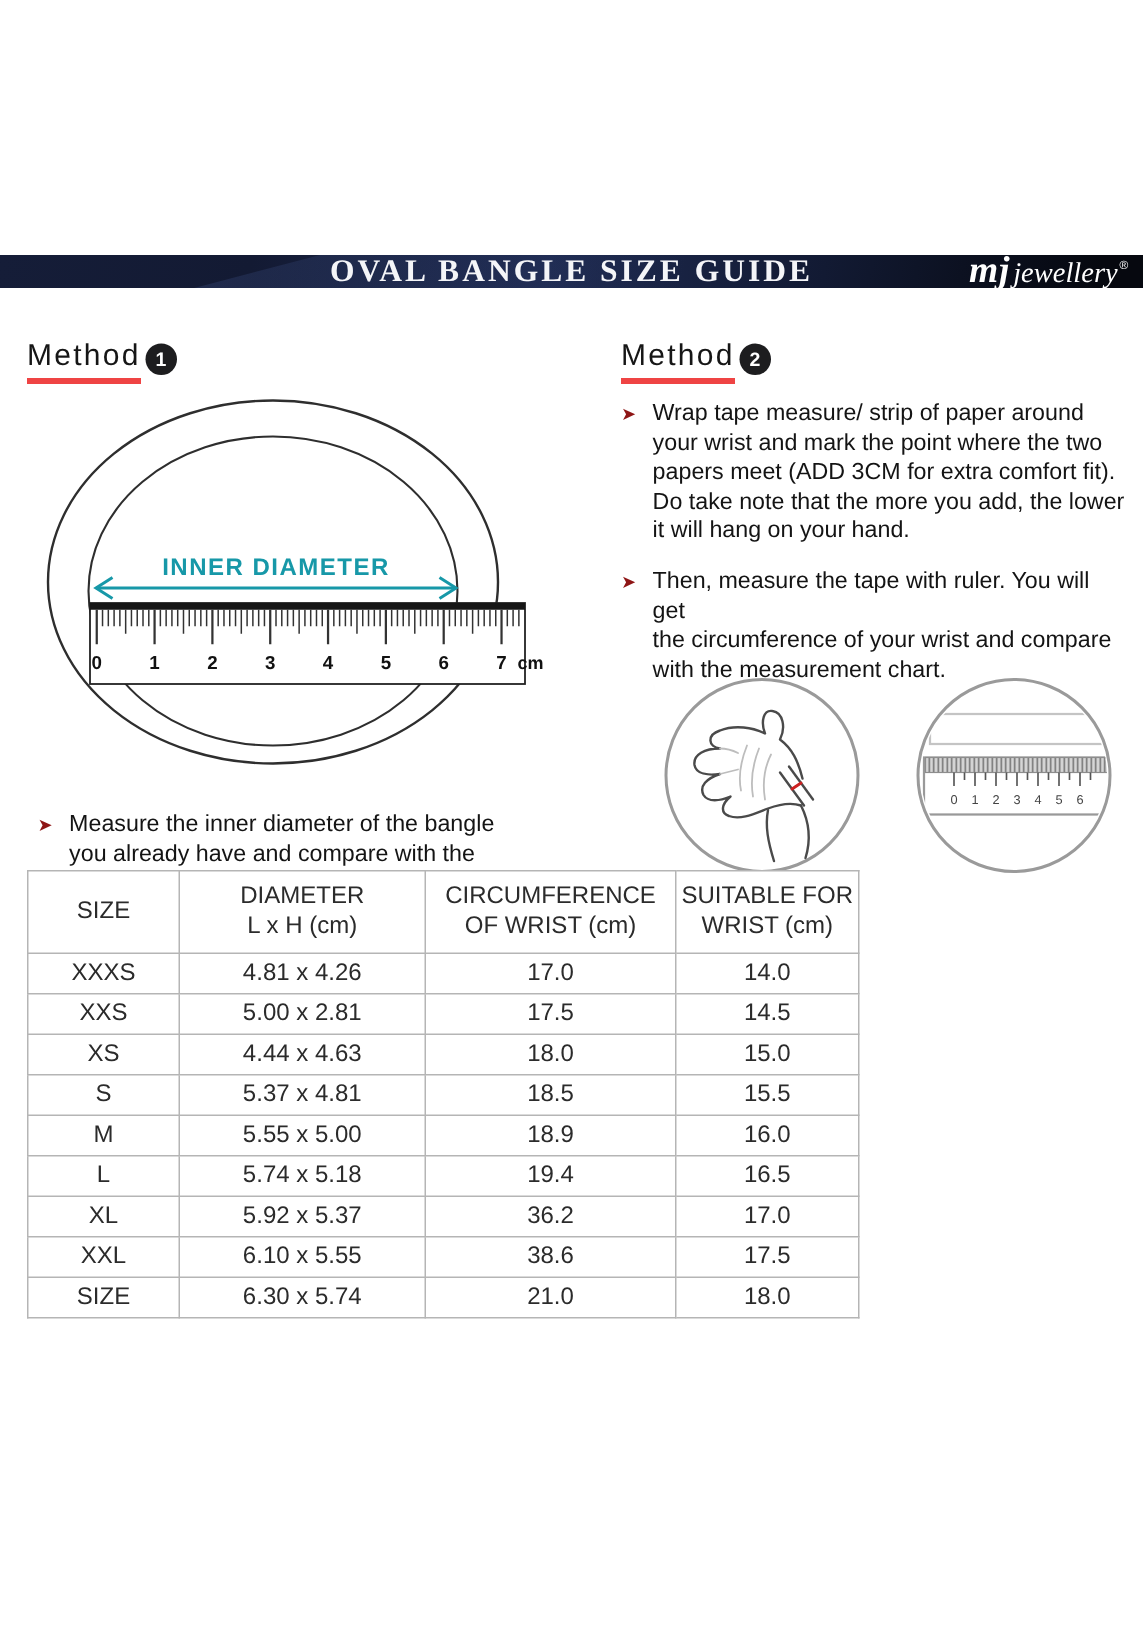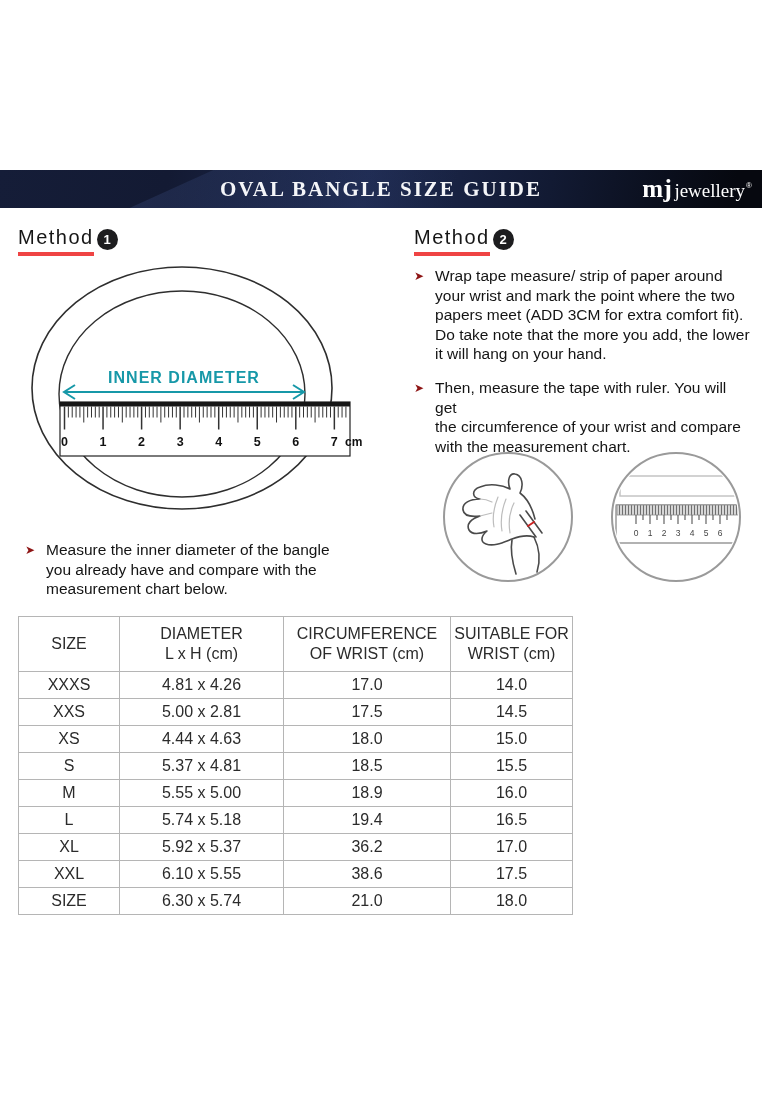--- a/index.html
+++ b/index.html
@@ -1,31 +1,31 @@
 <!DOCTYPE html>
 <html><head>
 <meta charset="utf-8">
 <style>
   html,body{margin:0;padding:0;background:#ffffff;}
   body{width:762px;height:1100px;position:relative;overflow:hidden;
        font-family:"Liberation Sans","DejaVu Sans",sans-serif;color:#1f1f1f;}
   .abs{position:absolute;}
 
   
-  .titlebar{left:0;top:170px;width:762px;height:38px;
+  .titlebar{left:0;top:170px;width:762px;height:22px;
     background:linear-gradient(100deg,#151d38 0%,#131a33 22%,#1e2a50 48%,#121a33 72%,#06080f 96%);
     overflow:hidden;}
   .titlebar::before{content:"";position:absolute;inset:0;
     background:linear-gradient(100deg,rgba(64,84,140,.40) 0%,rgba(64,84,140,0) 60%);
     clip-path:polygon(17% 100%,28% 0,100% 0,100% 100%);}
   .titlebar-title{position:absolute;left:50%;top:50%;transform:translate(-50%,-50%);
     font-family:"Liberation Serif","DejaVu Serif",serif;font-size:21px;font-weight:600;
     letter-spacing:2px;color:#f4f5f8;white-space:nowrap;}
   .brand{position:absolute;right:10px;top:50%;transform:translateY(-50%);
-    display:flex;align-items:baseline;color:#fff;white-space:nowrap;}
+    display:flex;align-items:baseline;color:#fff;white-space:nowrap;font-style:italic;}
   .brand .mj{font-family:"Liberation Serif","DejaVu Serif",serif;font-size:25px;font-weight:700;letter-spacing:.5px;}
   .brand .nm{font-family:"Liberation Serif","DejaVu Serif",serif;font-size:19px;margin-left:2px;}
   .brand .reg{font-size:8px;vertical-align:super;position:relative;top:-9px;margin-left:1px;}
 
   
   .method-h{display:flex;align-items:center;}
   .method-word{font-size:20px;letter-spacing:1.5px;color:#161616;
     border-bottom:4px solid #ef4444;padding-bottom:3px;}
   .method-num{width:21px;height:21px;border-radius:50%;background:#1d1d1f;color:#fff;
     font-size:13px;font-weight:bold;display:flex;align-items:center;justify-content:center;
@@ -245,21 +245,21 @@
         <text x="44" y="89" text-anchor="middle" font-size="8.5" fill="#444">1</text>
         <text x="58" y="89" text-anchor="middle" font-size="8.5" fill="#444">2</text>
         <text x="72" y="89" text-anchor="middle" font-size="8.5" fill="#444">3</text>
         <text x="86" y="89" text-anchor="middle" font-size="8.5" fill="#444">4</text>
         <text x="100" y="89" text-anchor="middle" font-size="8.5" fill="#444">5</text>
         <text x="114" y="89" text-anchor="middle" font-size="8.5" fill="#444">6</text>
       </g>
   </g>
 </svg>
 
-<table class="size abs" style="left:18px;top:616px;">
+<table class="size abs" style="left:18px;top:580px;">
   <colgroup>
       <col style="width:101px">
       <col style="width:164px">
       <col style="width:167px">
       <col style="width:122px">
     </colgroup>
   <thead>
       <tr id="size-head-row">
         <th style="white-space: pre-line;">SIZE</th>
         <th style="white-space: pre-line;">DIAMETER

